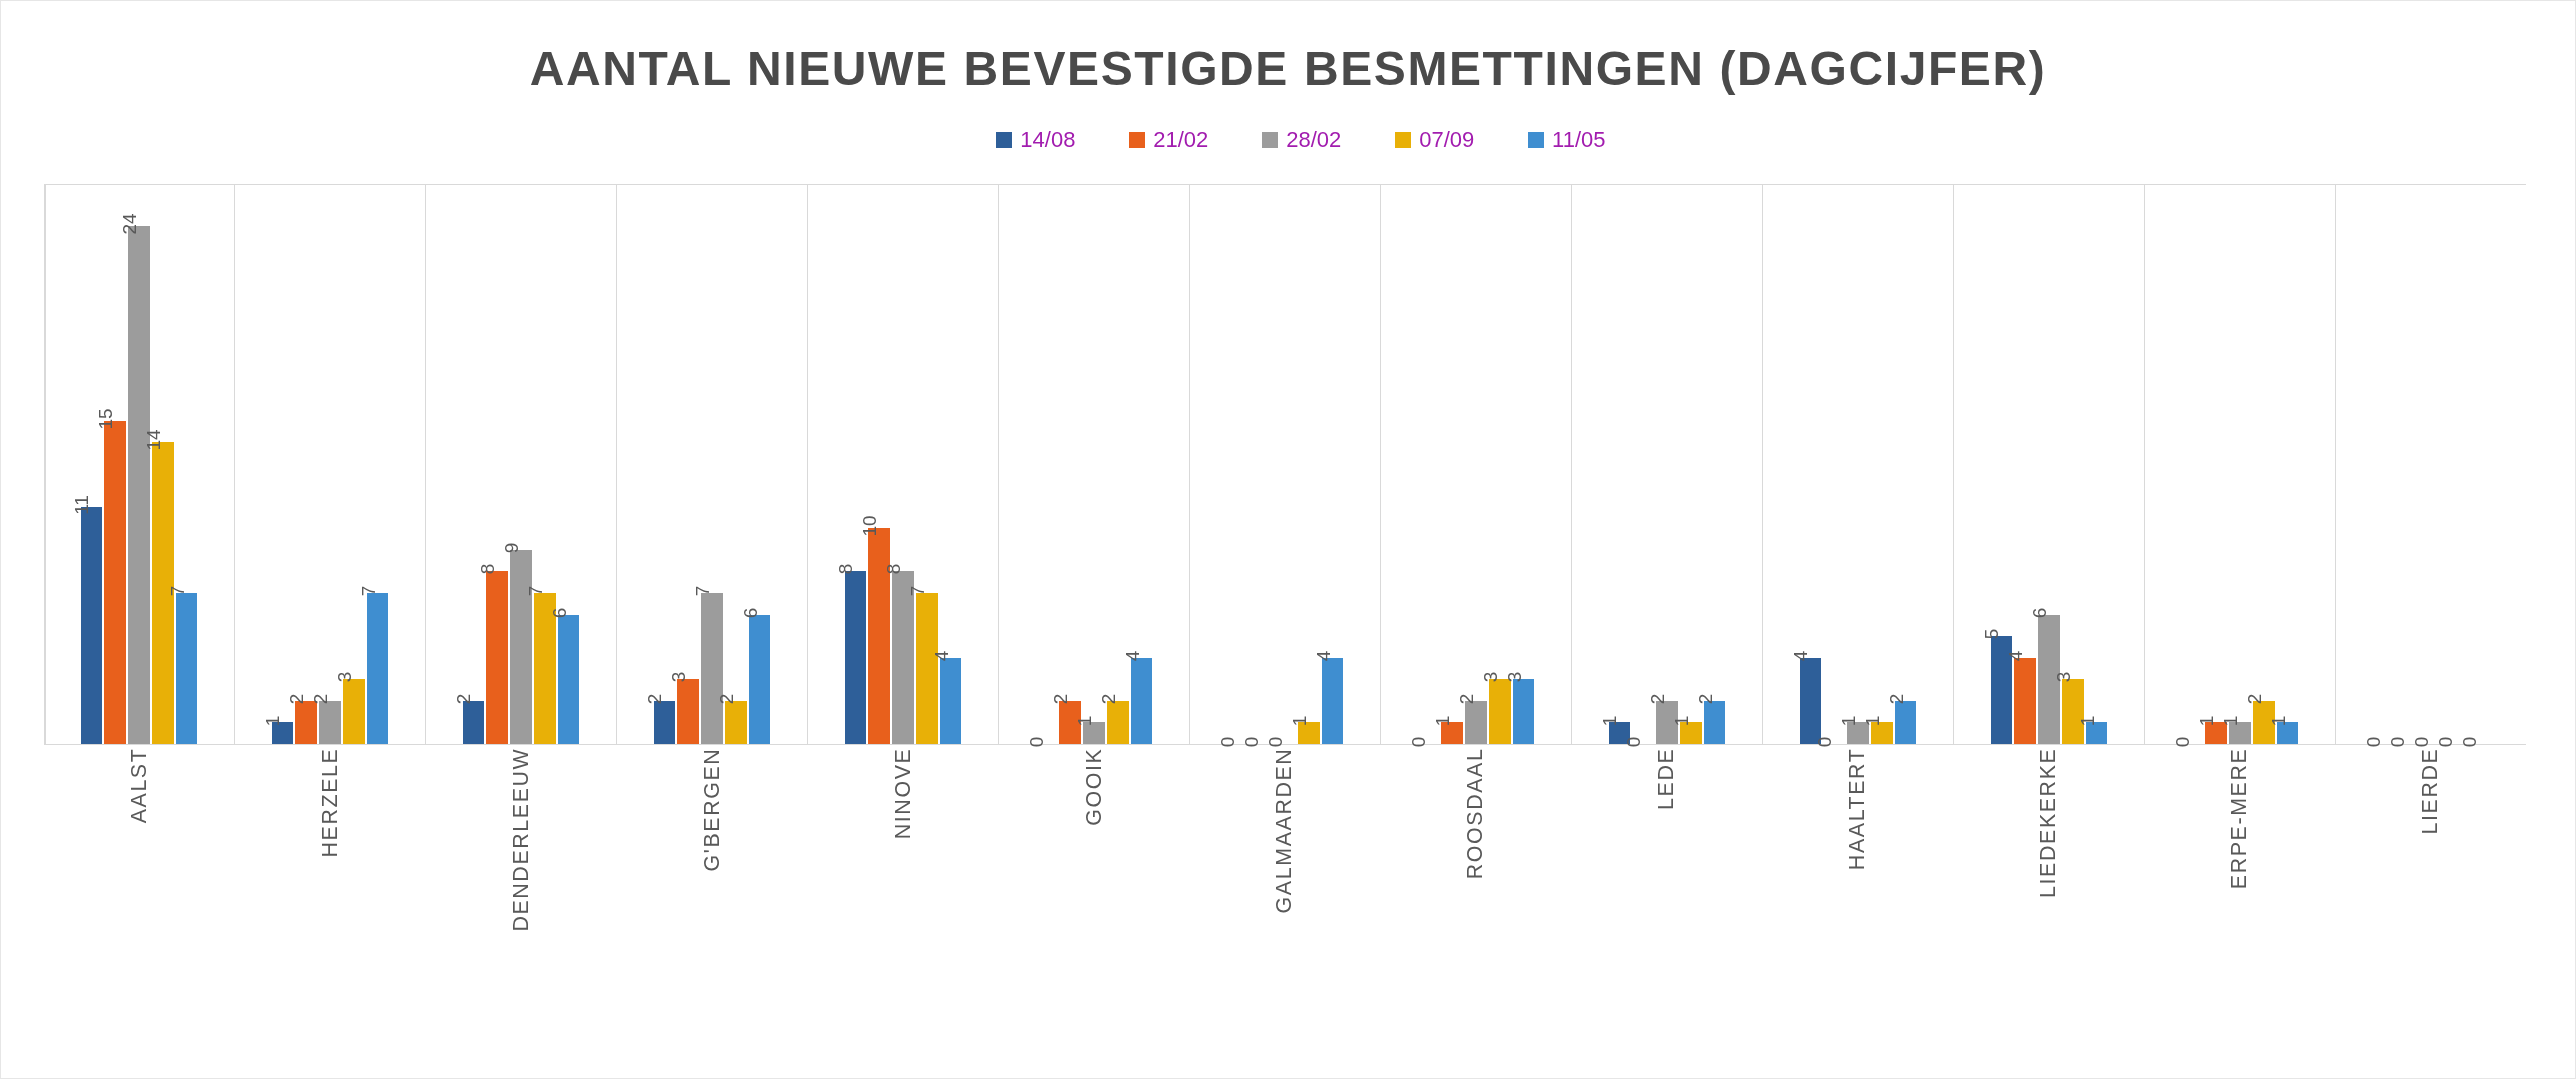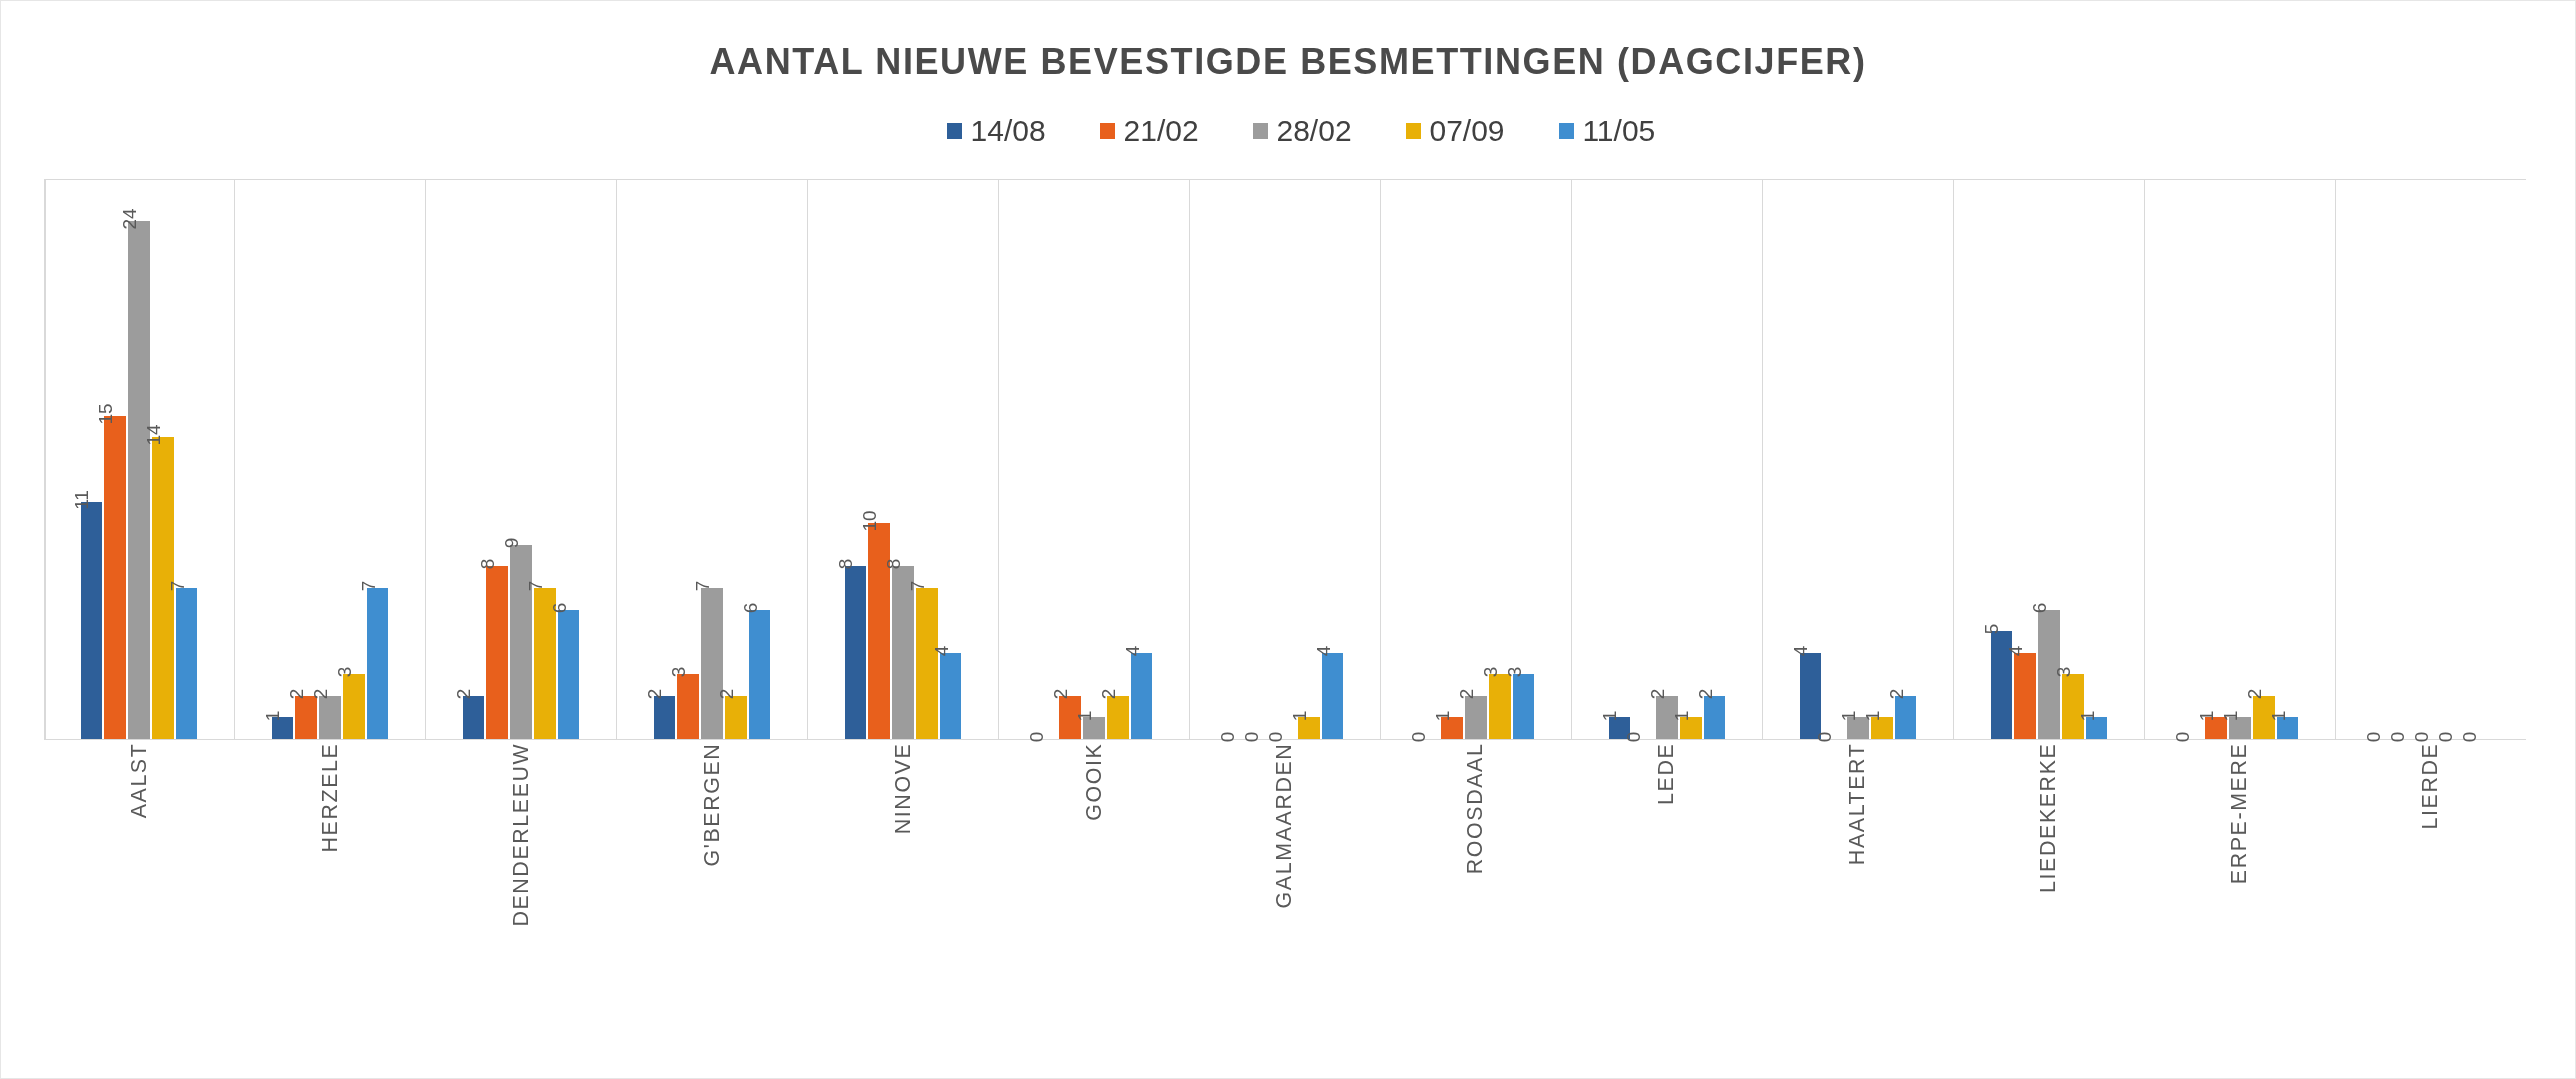--- a/index.html
+++ b/index.html
@@ -15,40 +15,40 @@
     position: relative;
     width: 2576px;
     height: 1079px;
     box-sizing: border-box;
     background: #ffffff;
     border: 1.6px solid #e6e6e6;
     overflow: hidden;
   }
   .chart-title {
     text-align: center;
-    font-size: 36px;
+    font-size: 48px;
     font-weight: bold;
     letter-spacing: 1.6px;
     color: #4a4a4a;
     margin-top: 40px;
     text-transform: uppercase;
   }
   .legend {
     display: flex;
     justify-content: center;
     align-items: center;
     gap: 28px;
     margin-top: 31px;
   }
   .legend-item {
     display: flex;
     align-items: center;
     gap: 8.2px;
-    font-size: 30px;
-    color: #404040;
+    font-size: 22px;
+    color: #a21caf;
     padding-left: 26px;
   }
   .legend-swatch {
     width: 15.7px;
     height: 15.7px;
     display: inline-block;
   }
   .plot-wrap {
     position: relative;
     margin: 31px 49px 0 43px;

